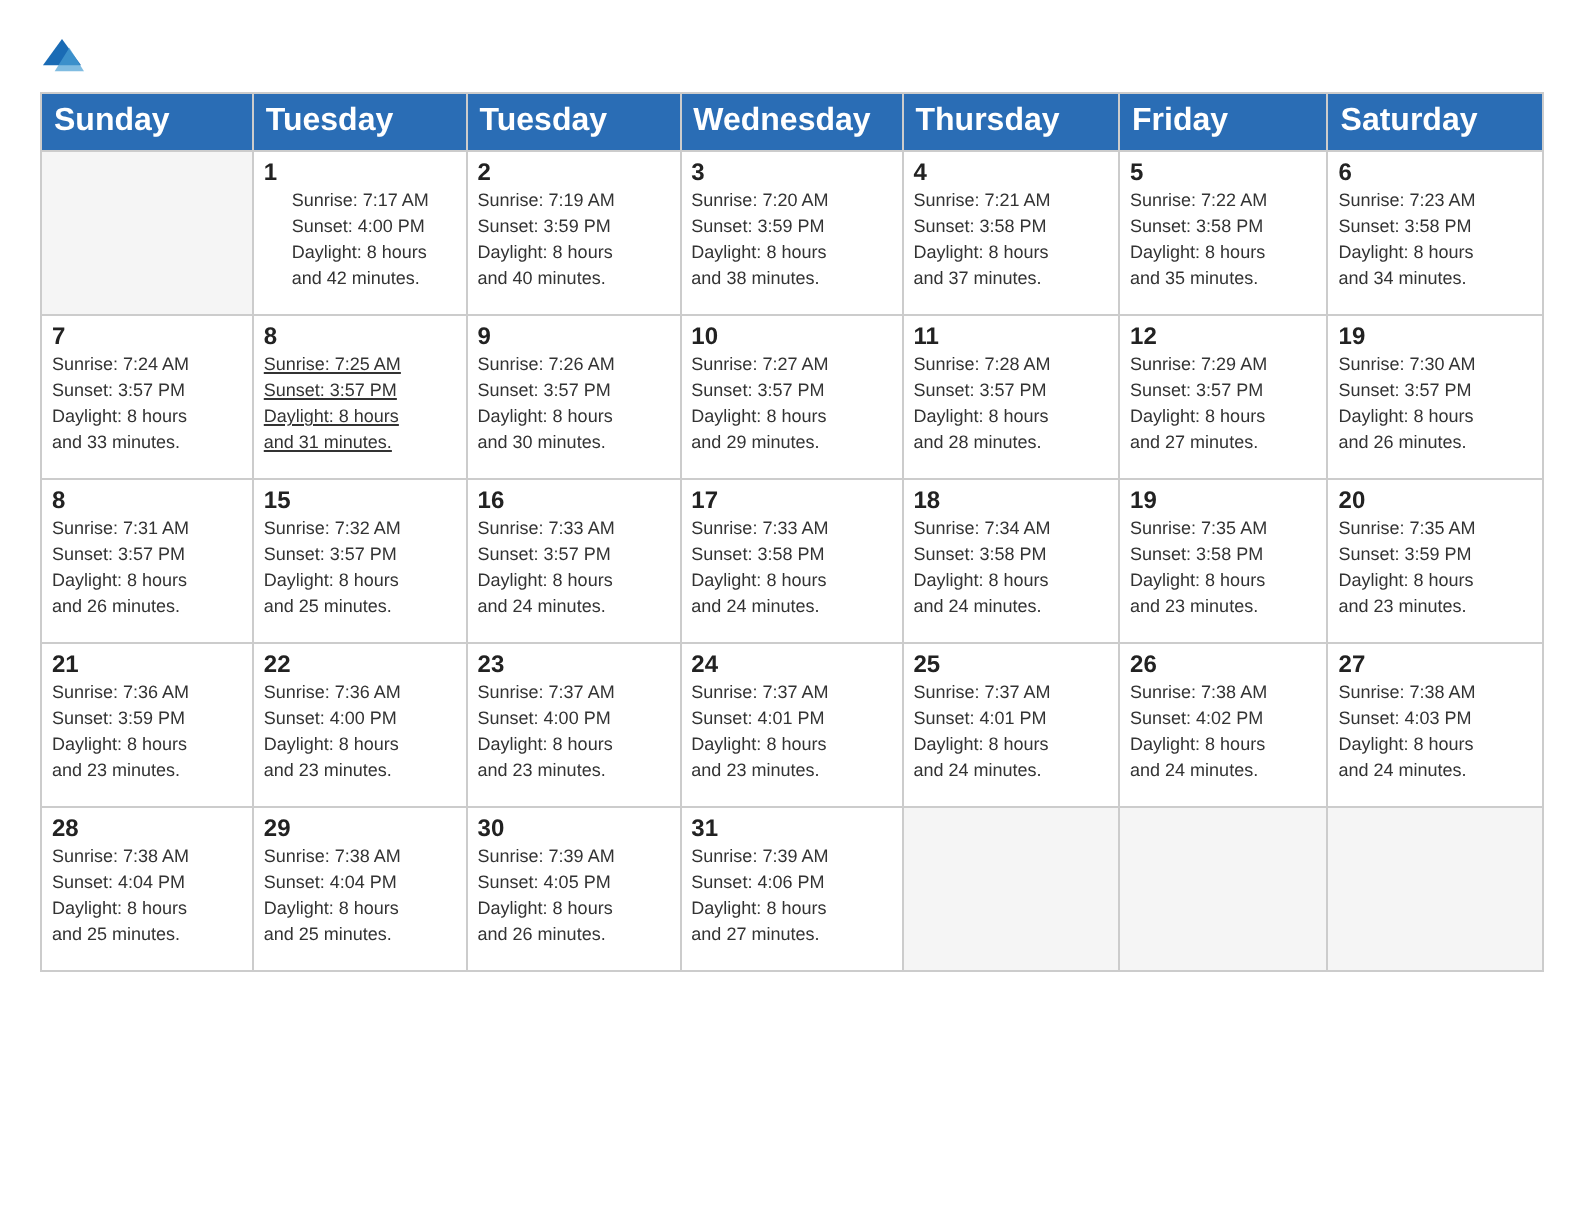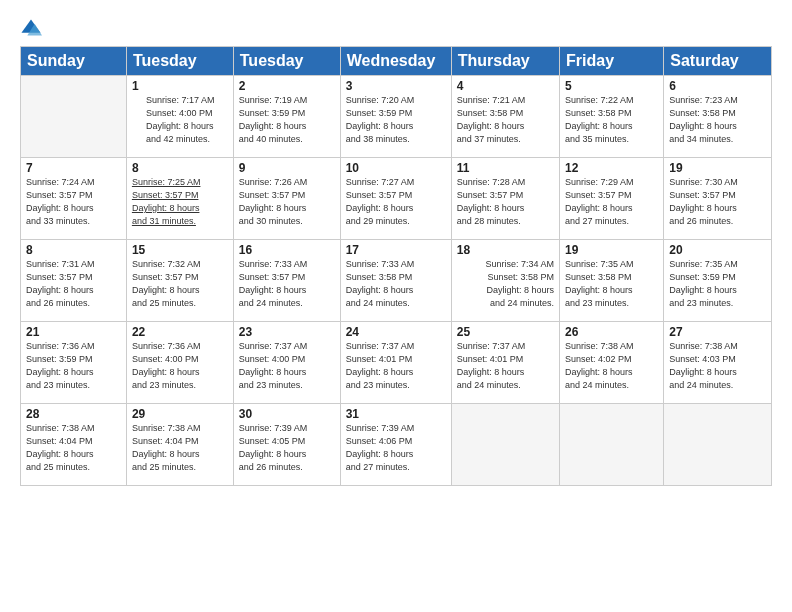--- a/index.html
+++ b/index.html
@@ -240,21 +240,21 @@
           </td>
           <td>
             <span class="day-num">17</span>
             <div class="day-info" style="white-space: pre-line;">Sunrise: 7:33 AM
 Sunset: 3:58 PM
 Daylight: 8 hours
 and 24 minutes.</div>
           </td>
           <td>
             <span class="day-num">18</span>
-            <div class="day-info" style="white-space: pre-line; text-align: right;">Sunrise: 7:34 AM
+            <div class="day-info" style="white-space: pre-line;">Sunrise: 7:34 AM
 Sunset: 3:58 PM
 Daylight: 8 hours
 and 24 minutes.</div>
           </td>
           <td>
             <span class="day-num">19</span>
             <div class="day-info" style="white-space: pre-line;">Sunrise: 7:35 AM
 Sunset: 3:58 PM
 Daylight: 8 hours
 and 23 minutes.</div>

